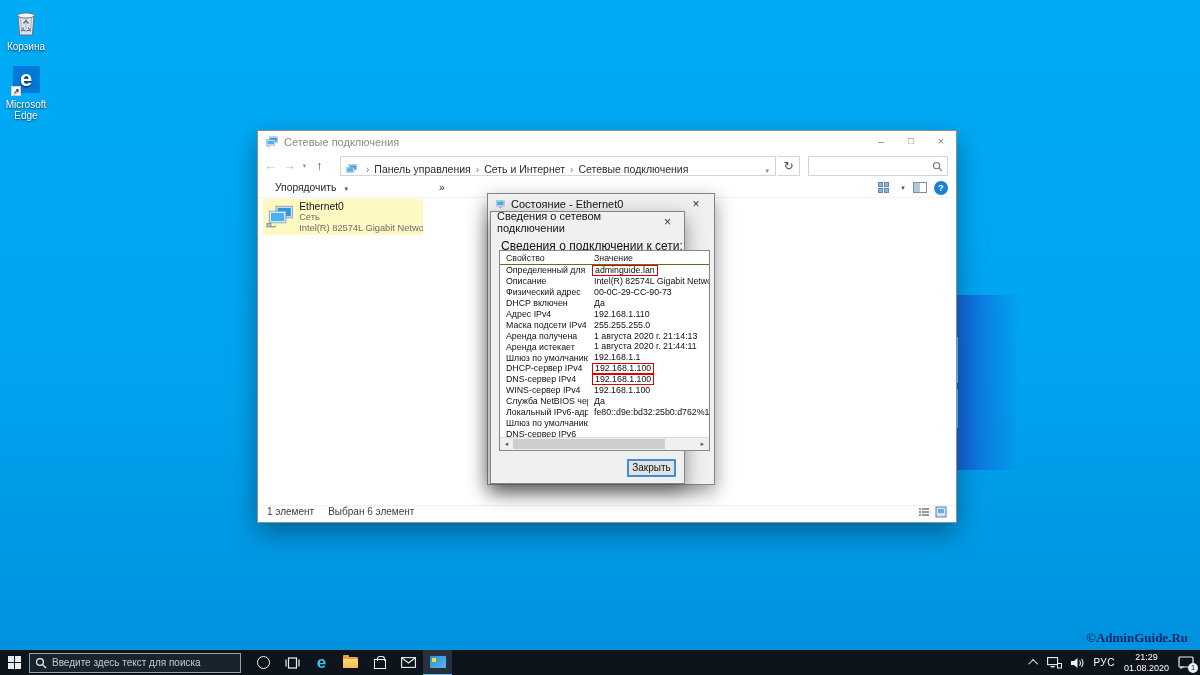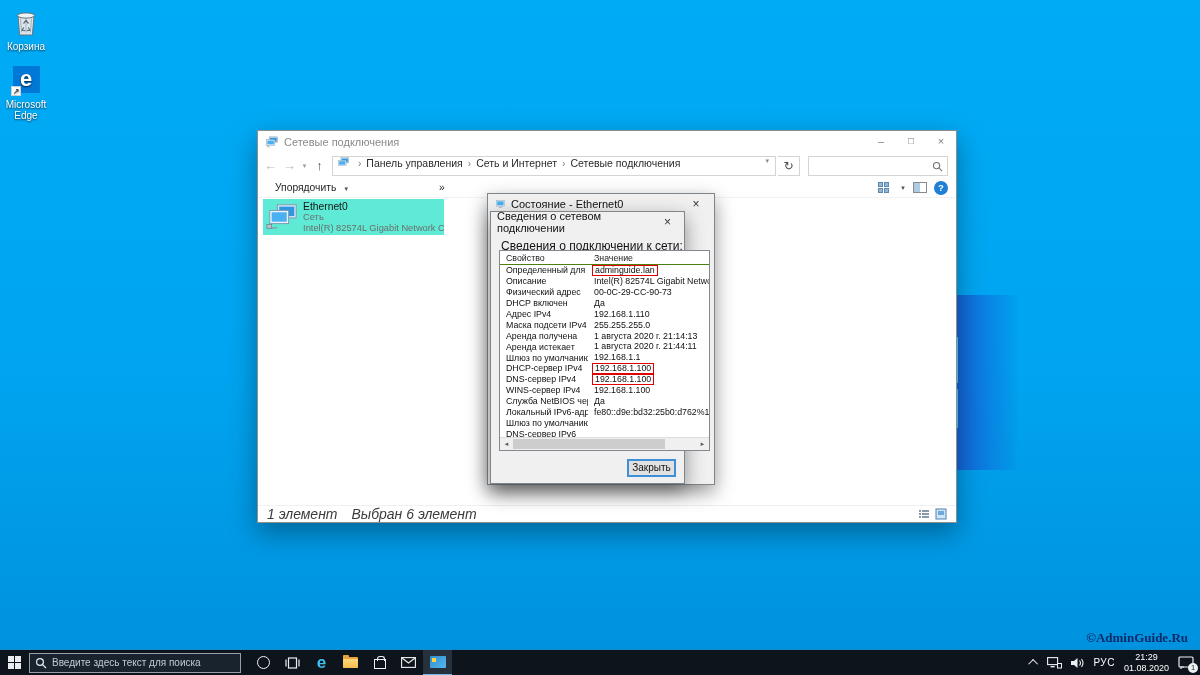--- a/index.html
+++ b/index.html
@@ -32,22 +32,22 @@
          border:1px solid #8f8f8f; box-shadow:0 10px 26px rgba(0,0,0,.35); display:flex; flex-direction:column; }
   .tbar { height:22px; display:flex; align-items:center; padding-left:7px; }
   .tbar .ttl { font-size:11px; color:#8a8a8a; margin-left:5px; flex:1; white-space:nowrap; }
   .capbtn { width:30px; height:22px; text-align:center; line-height:20px; font-size:11px; color:#7e7e7e; }
   .capbtn.max { font-size:10px; }
 
   .addr { height:25px; display:flex; align-items:center; padding:0 8px 0 4px; gap:2px; }
   .navg { font-size:13px; width:17px; text-align:center; color:#b9b9b9; }
   .navg.en { color:#4a4a4a; }
   .navg.sm { font-size:7px; width:9px; color:#9a9a9a; }
-  .abox { flex:1; height:20px; border:1px solid #d4d4d4; display:flex; align-items:flex-start;
-          padding:0 2px 0 4px; gap:3px; margin-left:2px; }
+  .abox { flex:1; height:20px; border:1px solid #d4d4d4; display:flex; align-items:flex-end;
+          padding:0 2px 0 4px; gap:3px; margin-left:10px; }
   .crumbs { display:flex; align-items:center; flex:1; overflow:hidden; white-space:nowrap; }
   .crumb { font-size:10.5px; color:#2b2b2b; display:flex; align-items:center; }
   .csep::before { content:"\203A"; color:#7a7a7a; margin:0 5px; font-size:10px; }
   .achev { font-size:7px; color:#8a8a8a; padding:0 4px; }
   .refresh { width:22px; height:20px; border:1px solid #d4d4d4; border-left:none; text-align:center;
              line-height:18px; font-size:12px; color:#4a4a4a; }
   .sbox { width:140px; height:20px; border:1px solid #d4d4d4; margin-left:6px; position:relative; }
   .sbox input { position:absolute; inset:0; border:none; outline:none; width:100%; height:100%;
                 font-size:10px; padding:0 18px 0 5px; color:#333; background:transparent; }
   .sbox svg { position:absolute; right:4px; top:4px; }
@@ -59,27 +59,27 @@
   .dcar { font-size:6px; color:#555; margin-left:4px; }
   .cmdicons { margin-left:auto; display:flex; align-items:center; gap:7px; }
   .helpc { width:14px; height:14px; border-radius:50%; background:#1f7fd4; color:#fff; font-size:9.5px;
            font-weight:bold; text-align:center; line-height:14px; }
   .viewgrid { display:inline-grid; grid-template-columns:5px 5px; grid-gap:1px; }
   .viewgrid i { width:5px; height:5px; background:#8fb7d9; border:1px solid #5e87ab; }
   .panei { width:14px; height:11px; border:1px solid #8a8a8a; position:relative; }
   .panei::before { content:""; position:absolute; left:0; top:0; bottom:0; width:6px; background:#aecbe4; }
 
   .content { flex:1; position:relative; background:#fff; }
-  .tile { position:absolute; left:5px; top:1px; width:181px; height:36px; background:#5eead4;
+  .tile { position:absolute; left:5px; top:1px; width:160px; height:36px; background:#fef9c3;
           display:flex; align-items:center; padding-left:3px; gap:5px; }
   .tile-txt { font-size:9.3px; color:#6d6d6d; line-height:11px; overflow:hidden; white-space:nowrap; }
   .tile-txt .nm { font-size:10.3px; color:#151515; }
 
-  .sb { height:17px; display:flex; align-items:center; padding:0 9px; font-size:14px; color:#3c3c3c;
-        border-top:1px solid #f0f0f0;font-style:italic; }
+  .sb { height:17px; display:flex; padding:0 9px; font-size:10px; color:#3c3c3c;
+        border-top:1px solid #f0f0f0; }
   .sb .sel { margin-left:14px; }
   .sbicons { margin-left:auto; display:flex; gap:5px; }
 
   
   .dlg { position:absolute; background:#f0f0f0; border:1px solid #7e868c; box-shadow:0 7px 18px rgba(0,0,0,.42); }
   .dlg-t { height:20px; display:flex; align-items:center; padding:0 6px; font-size:11px; color:#111; gap:5px; }
   .dlg-x { margin-left:auto; width:24px; text-align:center; font-size:12px; color:#333; }
   .statuswin { left:487px; top:193px; width:228px; height:292px; }
   .details { left:490px; top:211px; width:195px; height:273px; }
 

